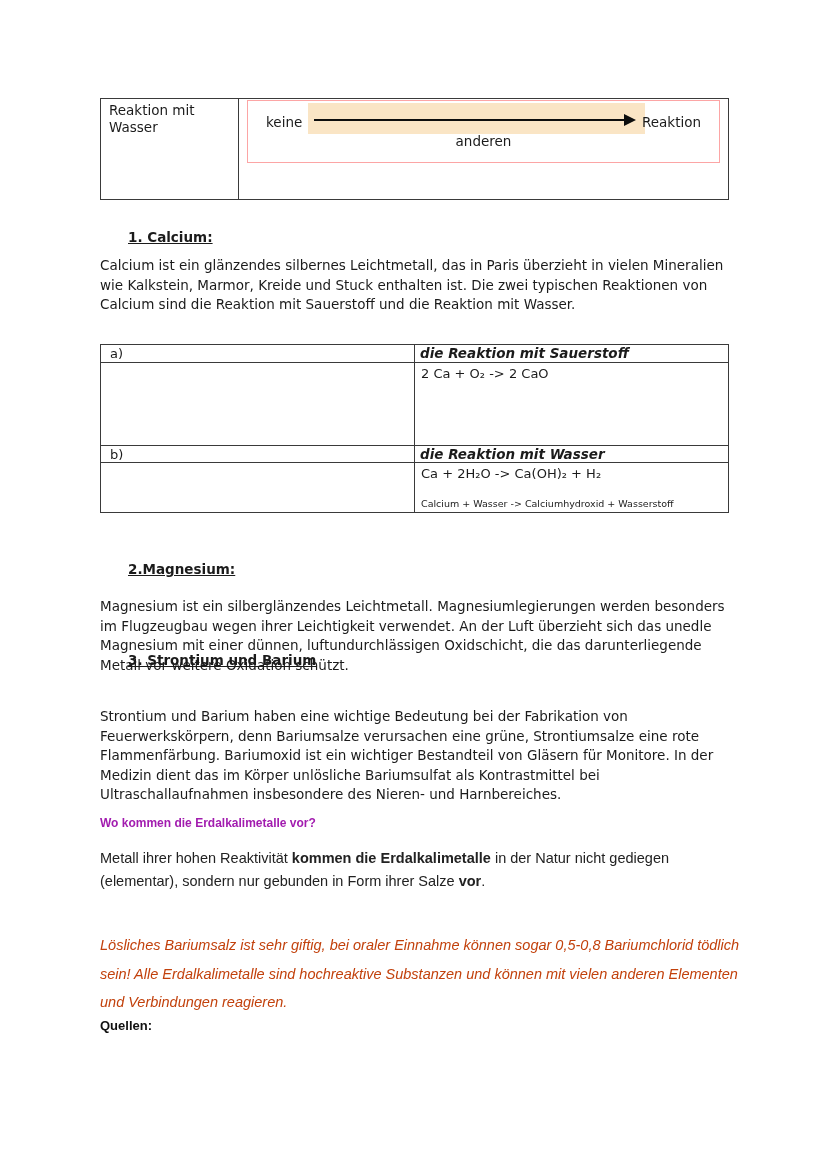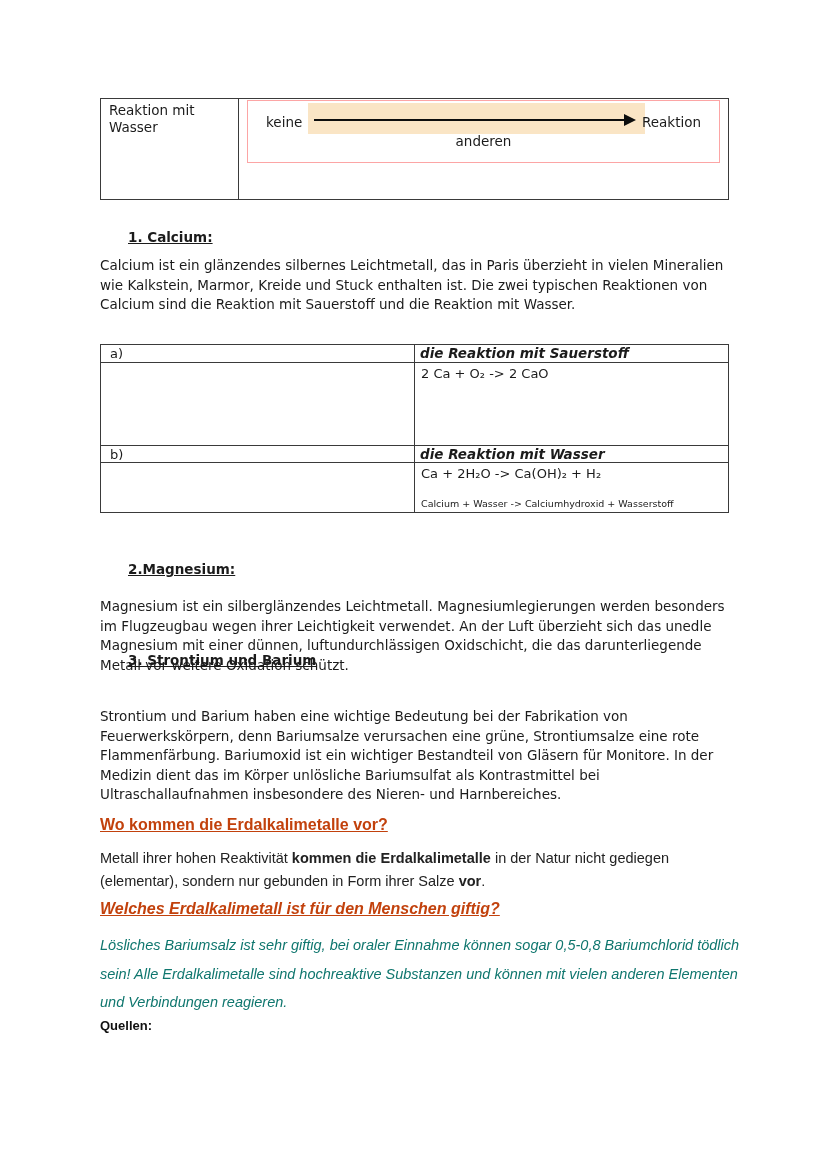--- a/index.html
+++ b/index.html
@@ -21,25 +21,25 @@
   
   .h-body{position:absolute;left:100px;font-size:13.5px;font-weight:bold;text-decoration:underline;margin-left:28px;}
   .p-body{position:absolute;left:100px;font-size:13.5px;line-height:19.5px;}
   #h-calcium{top:229px;}
   #p-calcium{top:256px;width:640px;}
   #h-magnesium{top:561px;}
   #p-magnesium{top:597px;width:640px;}
   #h-strontium{top:652px;}
   #p-strontium{top:707px;width:648px;}
 
-  .h-sans{position:absolute;left:100px;font-family:"Liberation Sans",sans-serif;font-size:16px;font-weight:bold;text-decoration:underline;color:#c2410c;}
+  .h-sans{position:absolute;left:100px;font-family:"Liberation Sans",sans-serif;font-size:12px;font-weight:bold;color:#a21caf;}
   #h-occurrence{top:816px;}
   #p-occurrence{position:absolute;left:100px;top:847px;width:628px;font-family:"Liberation Sans",sans-serif;font-size:14.5px;line-height:23px;color:#222;}
   #h-toxicity{top:900px;font-style:italic;}
-  #p-toxicity{position:absolute;left:100px;top:931px;width:648px;font-family:"Liberation Sans",sans-serif;font-style:italic;font-size:14.5px;line-height:28.5px;color:#0f766e;}
+  #p-toxicity{position:absolute;left:100px;top:931px;width:648px;font-family:"Liberation Sans",sans-serif;font-style:italic;font-size:14.5px;line-height:28.5px;color:#c2410c;}
   #h-sources{position:absolute;left:100px;top:1018px;font-family:"Liberation Sans",sans-serif;font-size:13px;font-weight:bold;color:#111;}
 
   
   .t2{position:absolute;left:100px;top:344px;width:627px;border:1px solid #3a3a3a;display:grid;grid-template-columns:314px 1fr;grid-template-rows:18px 83px 17px 49px;font-size:13px;}
   .t2 > div{box-sizing:border-box;}
   .c-label{border-right:1px solid #3a3a3a;border-bottom:1px solid #3a3a3a;padding-left:9px;line-height:17px;}
   .c-title{border-bottom:1px solid #3a3a3a;padding-left:5px;font-weight:bold;font-style:italic;font-size:13.5px;line-height:17px;}
   .c-empty{border-right:1px solid #3a3a3a;}
   .c-empty.mid{border-bottom:1px solid #3a3a3a;}
   .c-eq{padding:2px 6px;}
@@ -89,18 +89,17 @@
 
   <div class="h-body" id="h-magnesium">2.Magnesium:</div>
   <div class="p-body" id="p-magnesium">Magnesium ist ein silberglänzendes Leichtmetall. Magnesiumlegierungen werden besonders im Flugzeugbau wegen ihrer Leichtigkeit verwendet. An der Luft überzieht sich das unedle Magnesium mit einer dünnen, luftundurchlässigen Oxidschicht, die das darunterliegende Metall vor weitere Oxidation schützt.</div>
 
   <div class="h-body" id="h-strontium">3. Strontium und Barium</div>
   <div class="p-body" id="p-strontium">Strontium und Barium haben eine wichtige Bedeutung bei der Fabrikation von Feuerwerkskörpern, denn Bariumsalze verursachen eine grüne, Strontiumsalze eine rote Flammenfärbung. Bariumoxid ist ein wichtiger Bestandteil von Gläsern für Monitore. In der Medizin dient das im Körper unlösliche Bariumsulfat als Kontrastmittel bei Ultraschallaufnahmen insbesondere des Nieren- und Harnbereiches.</div>
 
   <div class="h-sans" id="h-occurrence">Wo kommen die Erdalkalimetalle vor?</div>
   <div id="p-occurrence"><span>Metall ihrer hohen Reaktivität </span><b>kommen die Erdalkalimetalle</b><span> in der Natur nicht gediegen (elementar), sondern nur gebunden in Form ihrer Salze </span><b>vor</b><span>.</span></div>
 
-  <div class="h-sans" id="h-toxicity">Welches Erdalkalimetall ist für den Menschen giftig?</div>
   <div id="p-toxicity">Lösliches Bariumsalz ist sehr giftig, bei oraler Einnahme können sogar 0,5-0,8 Bariumchlorid tödlich sein! Alle Erdalkalimetalle sind hochreaktive Substanzen und können mit vielen anderen Elementen und Verbindungen reagieren.</div>
 
   <div id="h-sources">Quellen:</div>
 
 </div>
 
 </body></html>

